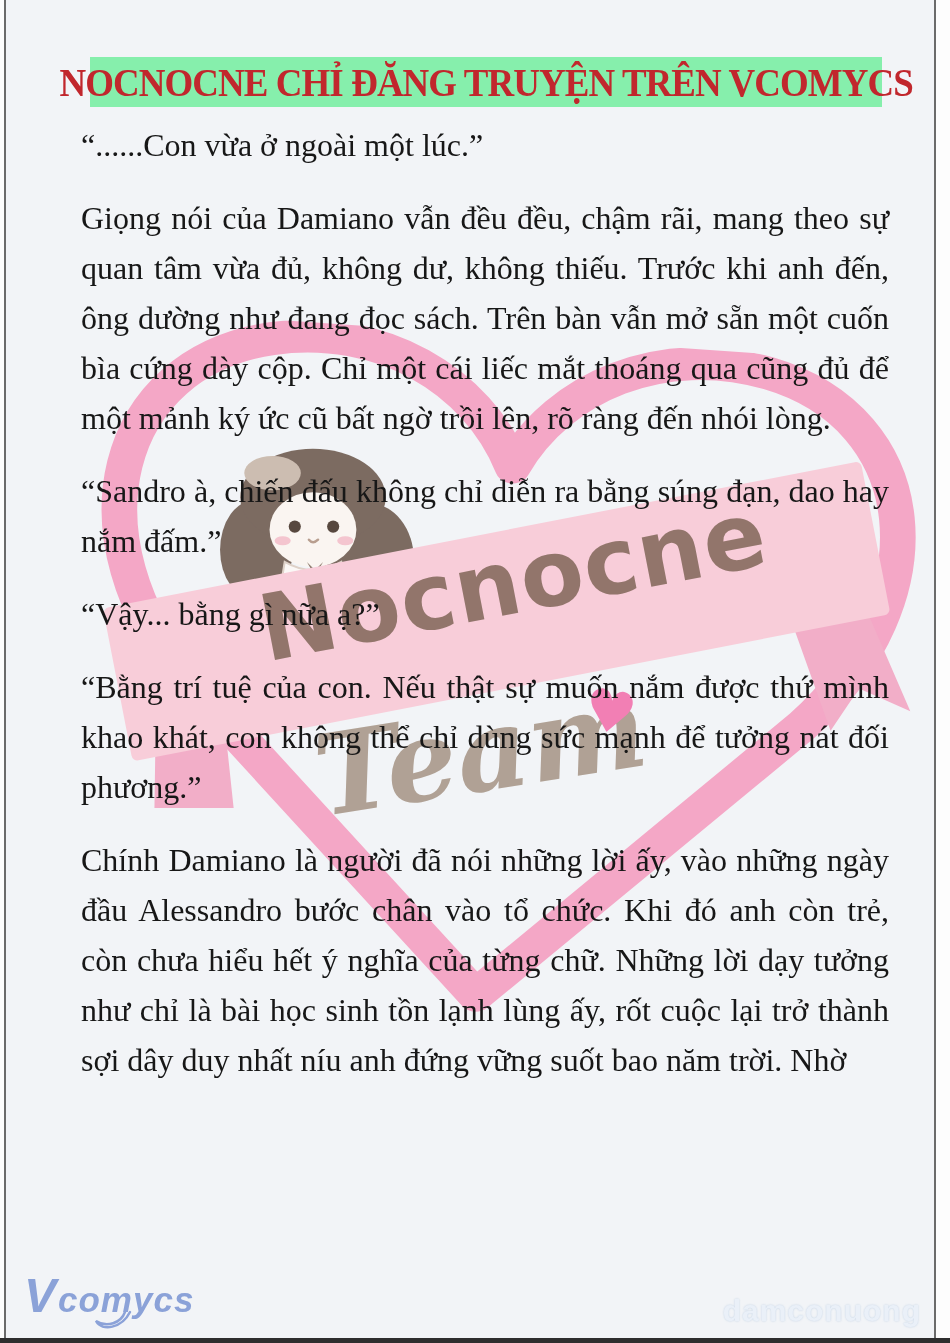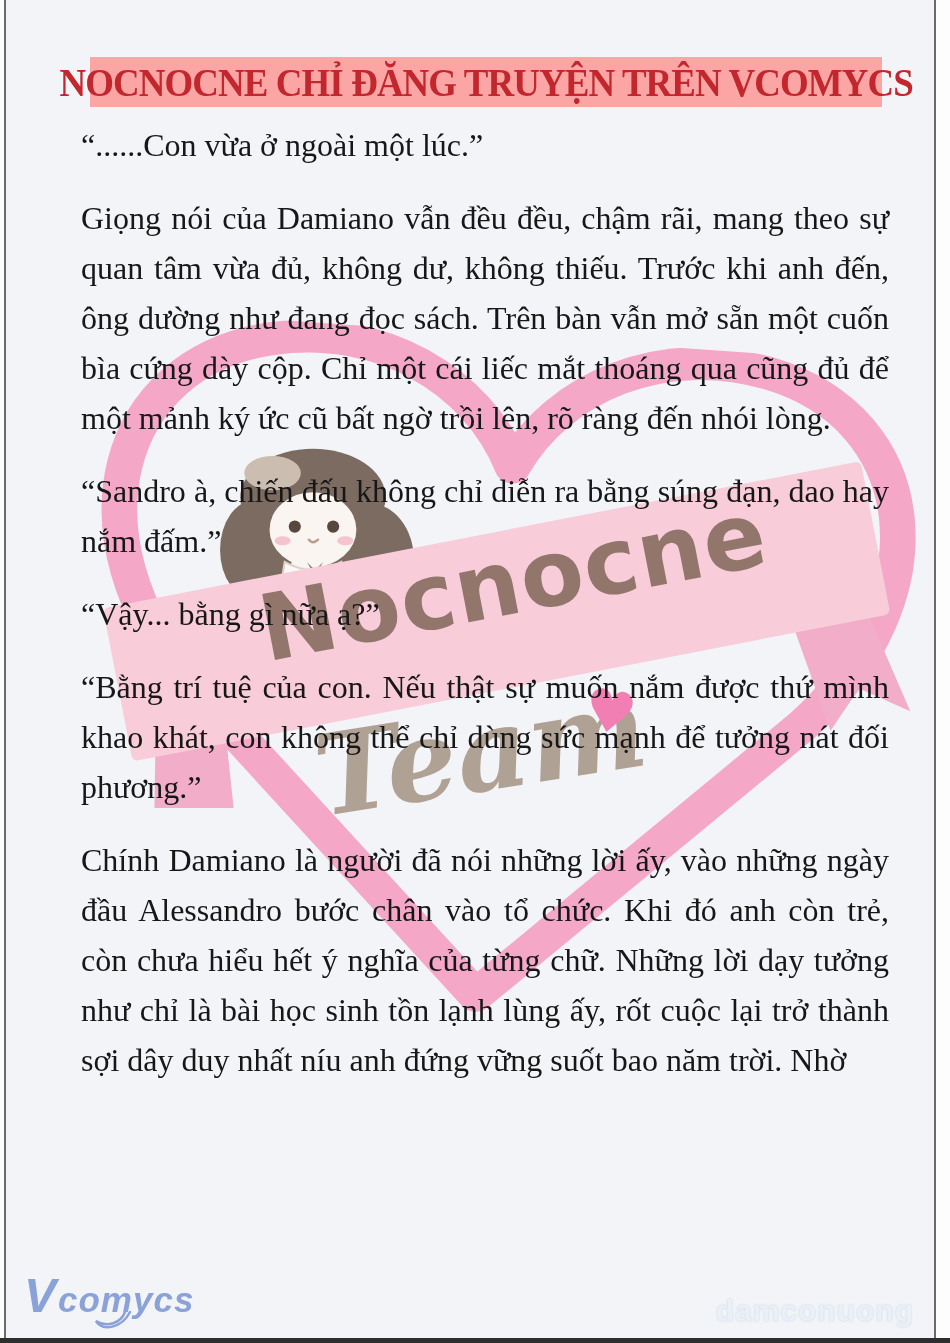--- a/index.html
+++ b/index.html
@@ -44,21 +44,21 @@
     font-size:58px;color:#f27fb4;transform:rotate(10deg);
     font-family:"DejaVu Sans", sans-serif;
   }
 
   
   .content{
     position:absolute;left:75px;top:57px;width:808px;z-index:10;
   }
   .header-band{
     width:792px;height:50px;margin-left:9px;
-    background:#fca5a5;
+    background:#86efac;
     display:flex;align-items:center;justify-content:center;
   }
   .header-band span{
     white-space:nowrap;
     font-family:"Liberation Serif", serif;font-weight:bold;
     font-size:41px;letter-spacing:-1px;
     transform:scaleX(0.9);
     color:#c1272d;
   }
   .body-text p{
@@ -68,21 +68,21 @@
     font-weight:normal;
     font-size:32px;line-height:50px;
     color:#171717;
     text-align:justify;
   }
   .body-text p:first-of-type{margin-top:13px;}
 
   
   .footer-logo{position:absolute;left:16px;bottom:8px;z-index:20;}
   .footer-credit{
-    position:absolute;right:20px;bottom:10px;z-index:20;
+    position:absolute;right:13px;bottom:10px;z-index:20;
     font-family:"Liberation Sans", sans-serif;font-weight:bold;
     font-size:30px;letter-spacing:1px;
     color:#eaf0f8;
     text-shadow:0 0 2px rgba(168,192,220,0.7);
   }
 </style>
 </head>
 <body>
 
 <div class="page">

